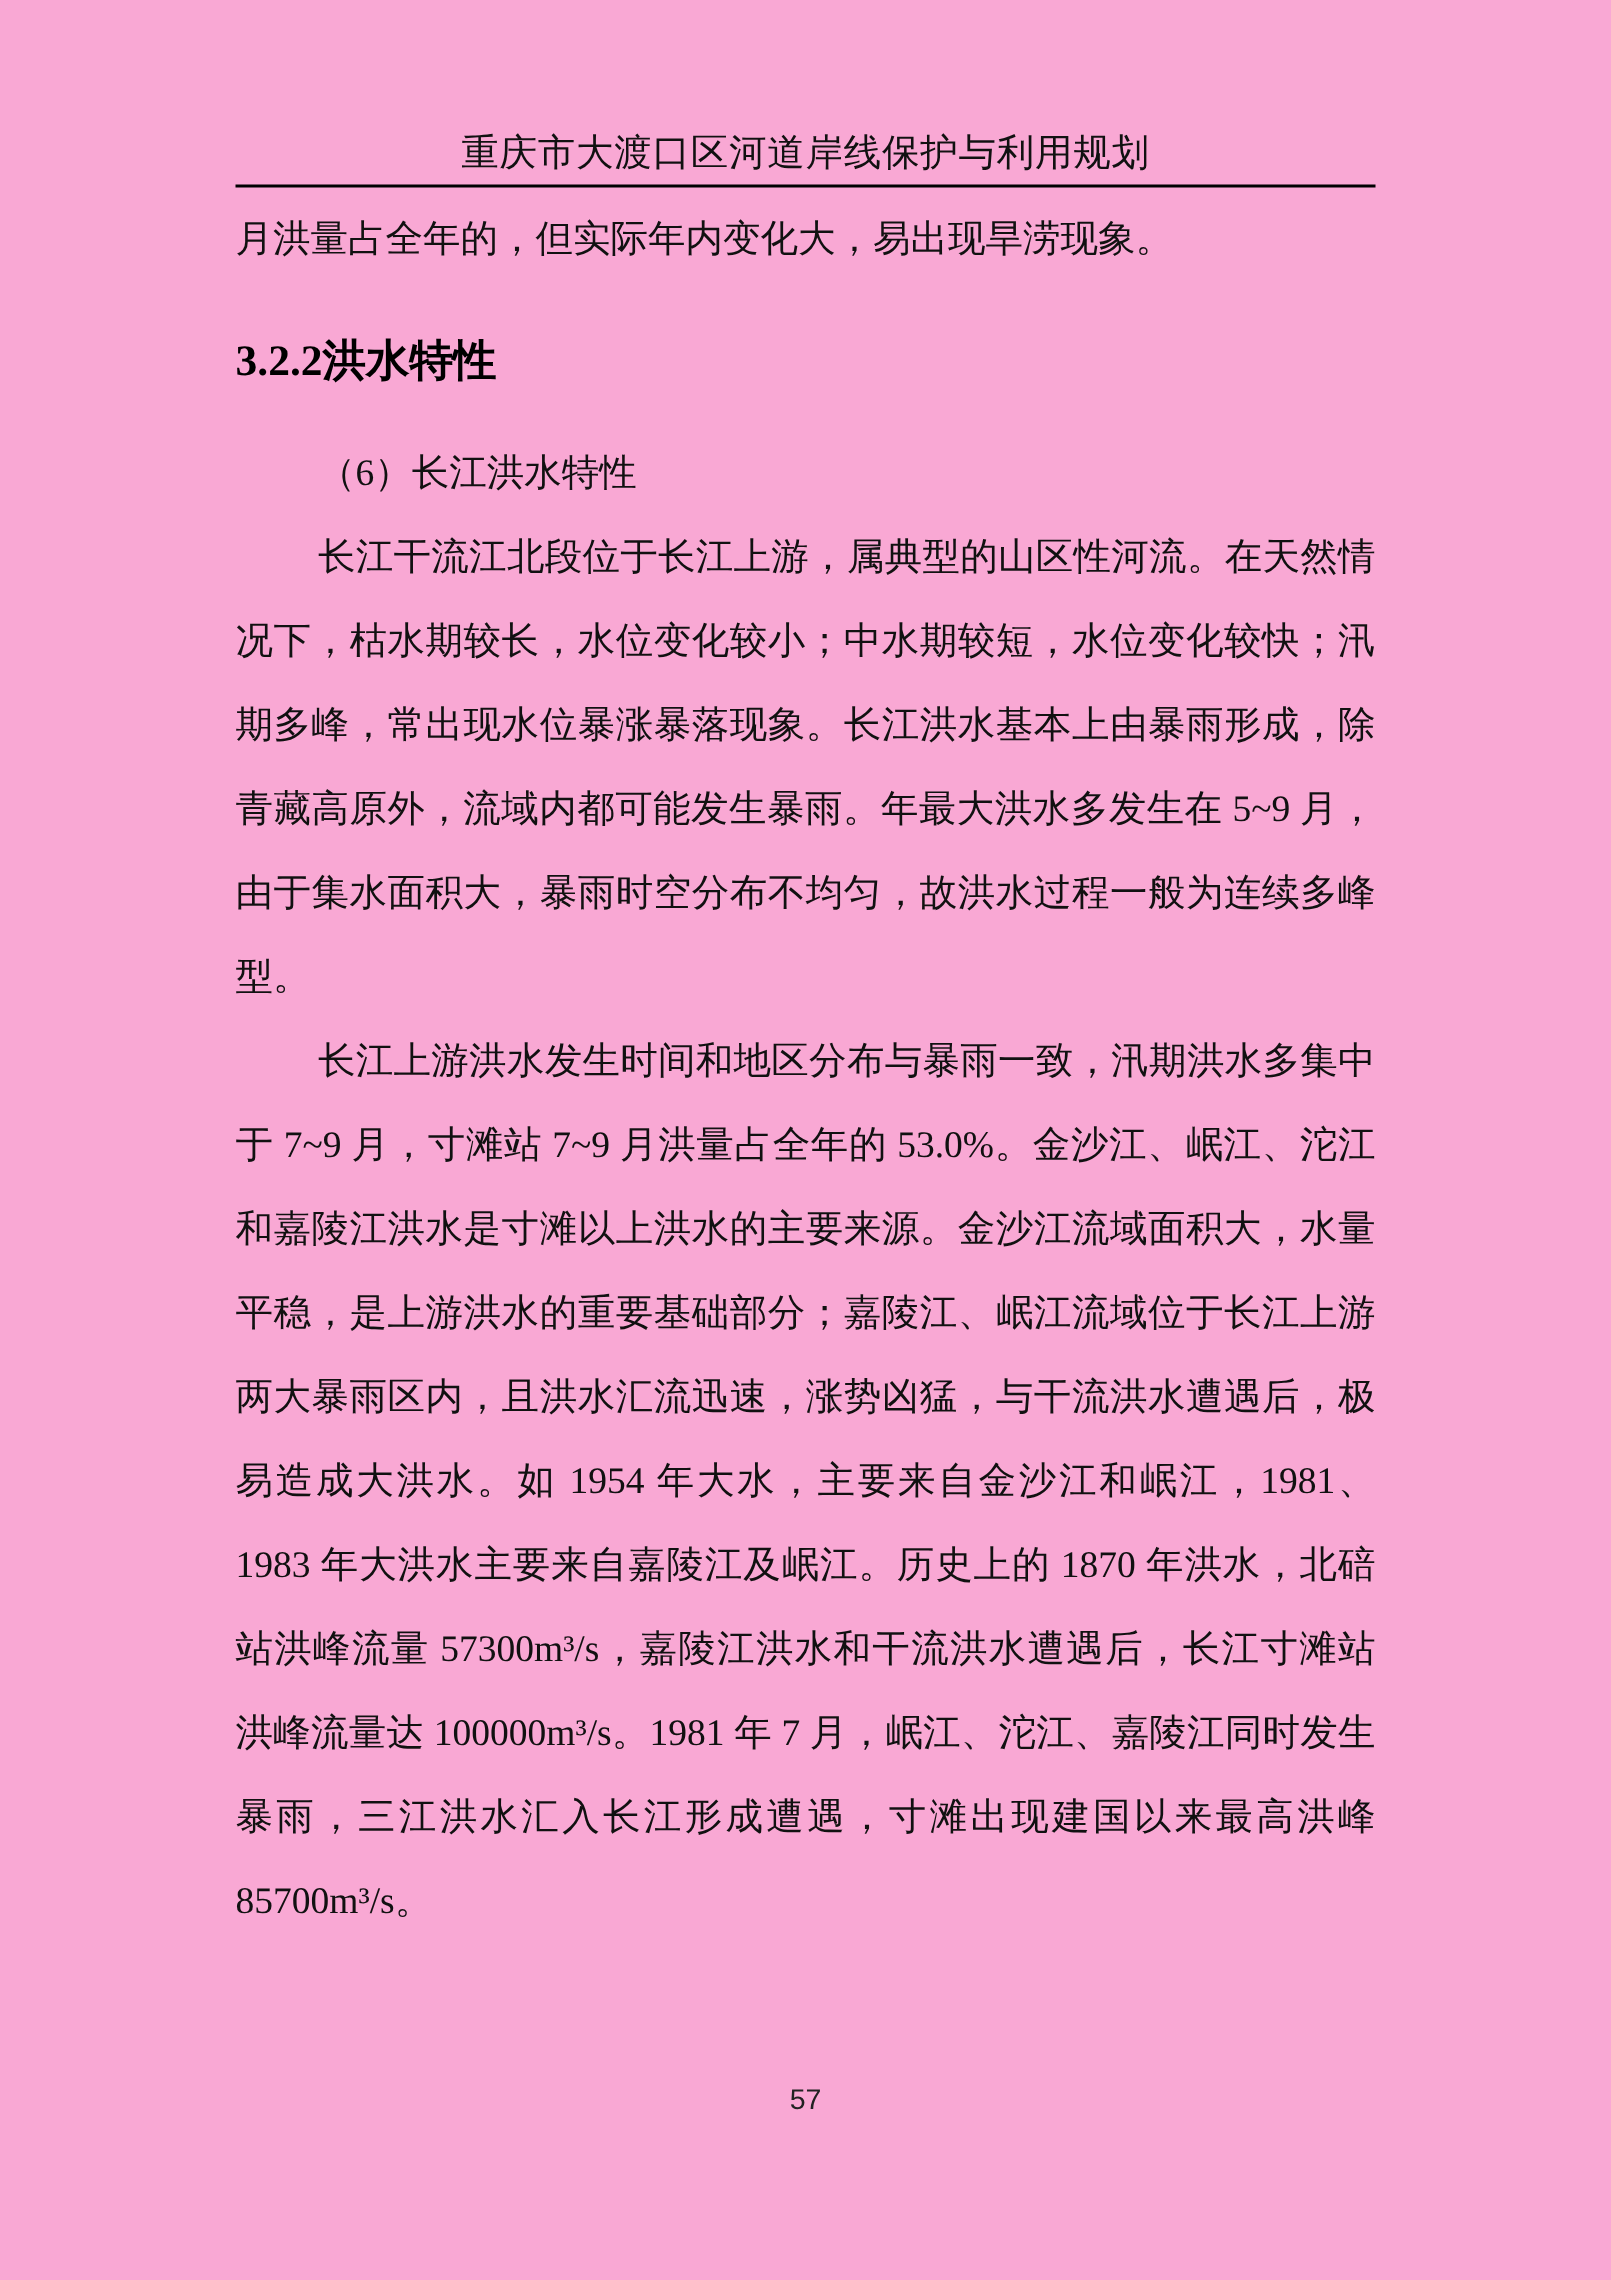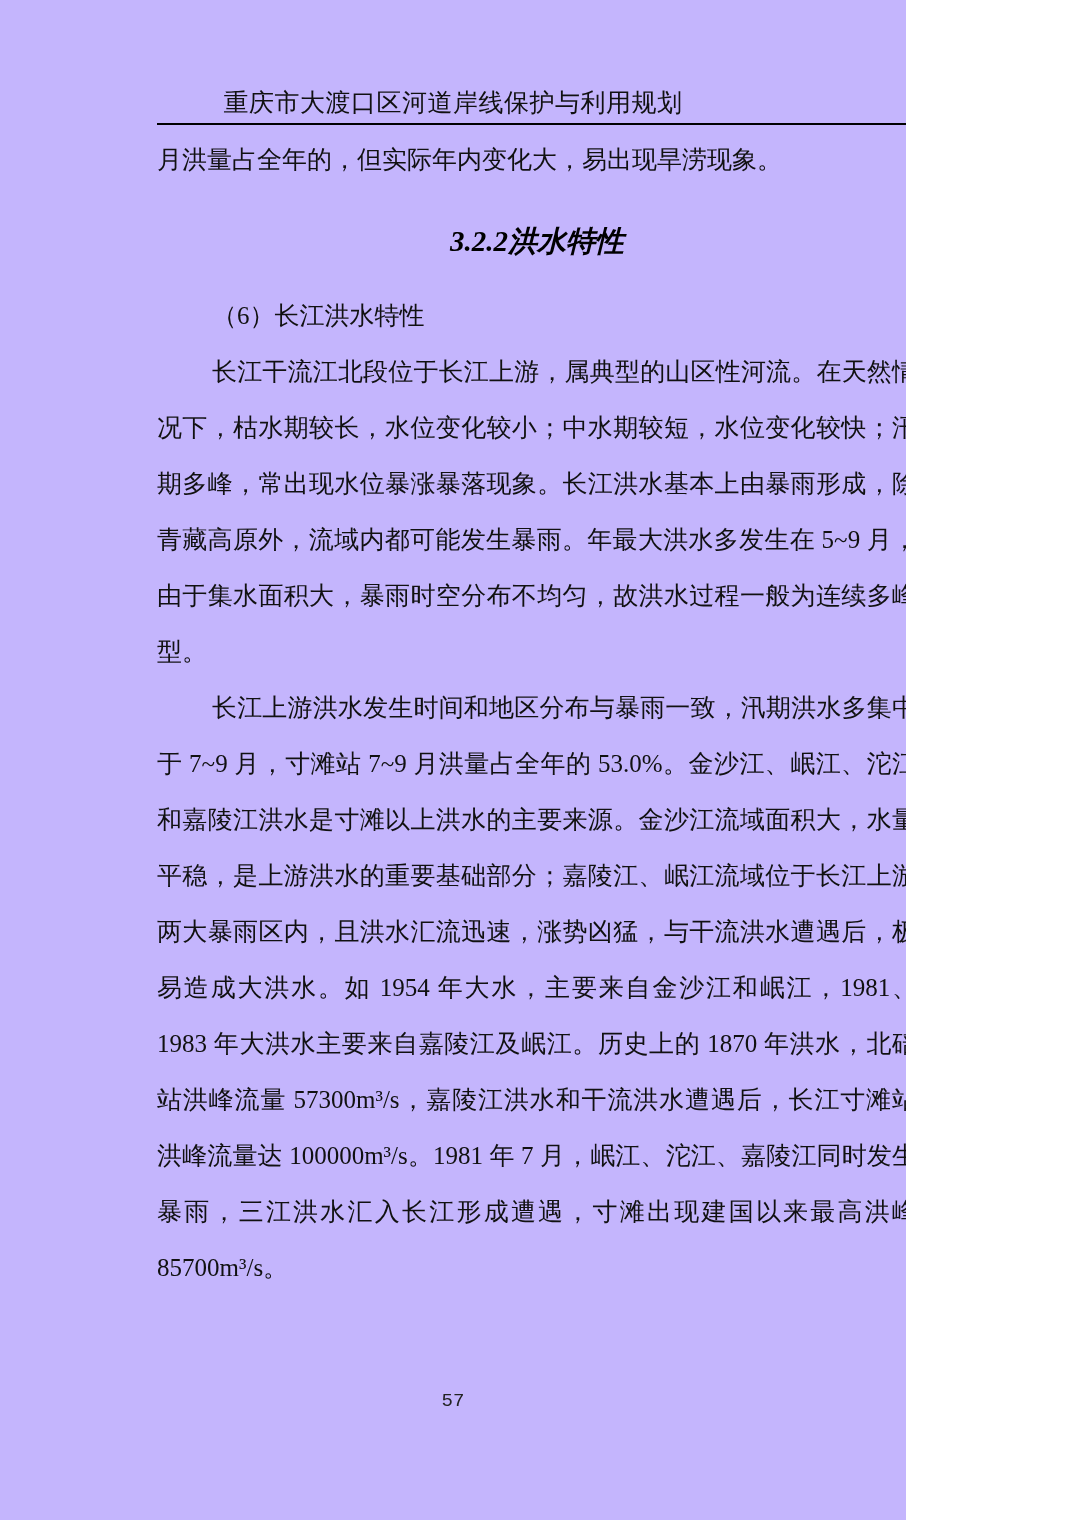--- a/index.html
+++ b/index.html
@@ -2,23 +2,23 @@
 <html><head>
 <meta charset="utf-8">
 <style>
   html, body {
     margin: 0;
     padding: 0;
     background: #ffffff;
   }
   .page {
     position: relative;
-    width: 906px;
+    width: 1074px;
     height: 1520px;
-    background: #c4b5fd;
+    background: #f9a8d4;
     color: #111111;
     overflow: hidden;
     font-family: "Liberation Serif", serif;
   }
   .doc-title {
     position: absolute;
     top: 84px;
     left: 0;
     width: 100%;
     text-align: center;
@@ -57,33 +57,32 @@
     text-indent: 2.2em;
   }
   .no-indent {
     text-indent: 0;
   }
   .section-heading {
     margin: 25px 0 19px 0;
     font-size: 29px;
     font-weight: bold;
     line-height: 56px;
-    text-align: center;
+    text-align: left;
     text-indent: 0;
     font-family: "Liberation Serif", serif;
     color: #000000;
-    font-style: italic;
   }
   .page-number {
     position: absolute;
     top: 1388px;
     left: 0;
     width: 100%;
     text-align: center;
-    font-family: Liberation Mono, monospace;
+    font-family: Liberation Sans, sans-serif;
     font-size: 19px;
     line-height: 26px;
     color: #222222;
   }
 </style>
 </head>
 <body>
 
 <div class="page">
 

